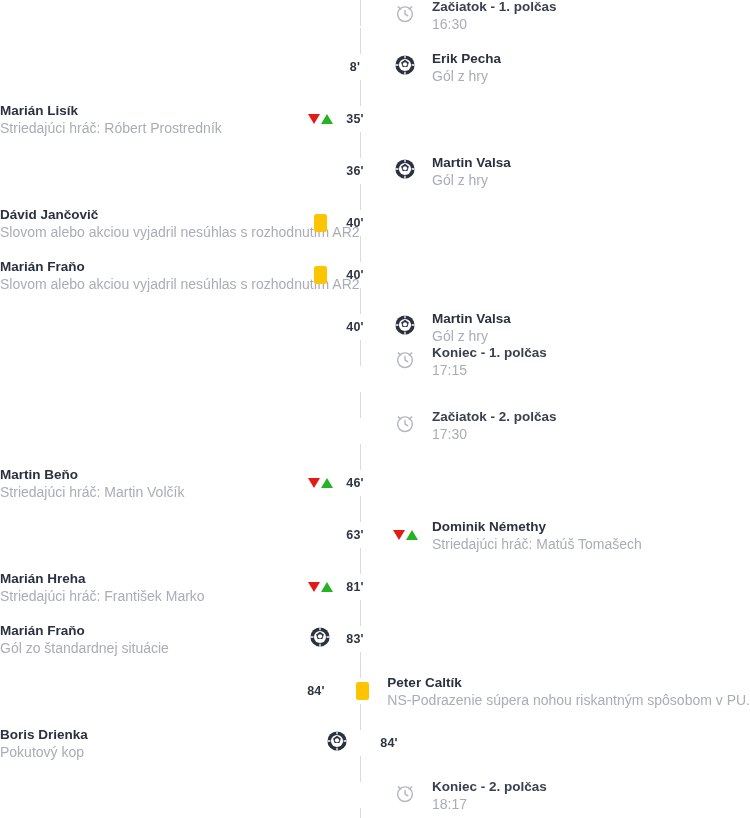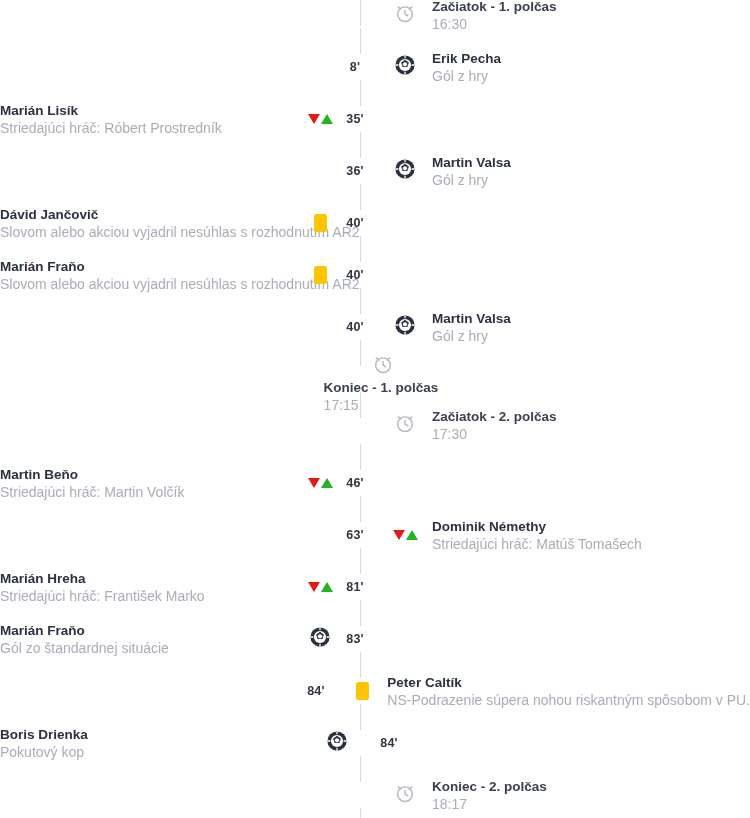--- a/index.html
+++ b/index.html
@@ -265,21 +265,21 @@
               <polygon points="12,6.2 16.2,9.3 14.6,14.3 9.4,14.3 7.8,9.3" fill="#2b3140"></polygon>
               <circle cx="12" cy="11.2" r="2.3" fill="#ffffff"></circle>
               <path d="M12 1.5 L12 4.6 M22.5 12 L19.2 12 M12 22.5 L12 19.4 M1.5 12 L4.8 12" stroke="#ffffff" stroke-width="1.4"></path>
             </svg></span>
         </div>
         <div class="side-right">
           <div class="ev-title">Martin Valsa</div>
           <div class="ev-sub">Gól z hry</div>
         </div>
       </div>
-      <div class="row" style="top: 353px; flex-direction: column;">
+      <div class="row" style="top: 335px;">
         <div class="side-left"></div>
         <div class="icon-left"></div>
         <div class="minute"></div>
         <div class="icon-right">
           <span class="ico"><svg width="22" height="22" viewBox="0 0 24 24" fill="none" stroke="#b4b8c0" stroke-width="1.6" stroke-linecap="round">
               <circle cx="12" cy="13.3" r="8"></circle>
               <path d="M12 9.2 L12 13.3 L15 15"></path>
               <path d="M4.6 5.4 L7.4 7.6"></path>
               <path d="M19.4 5.4 L16.6 7.6"></path>
             </svg></span>

